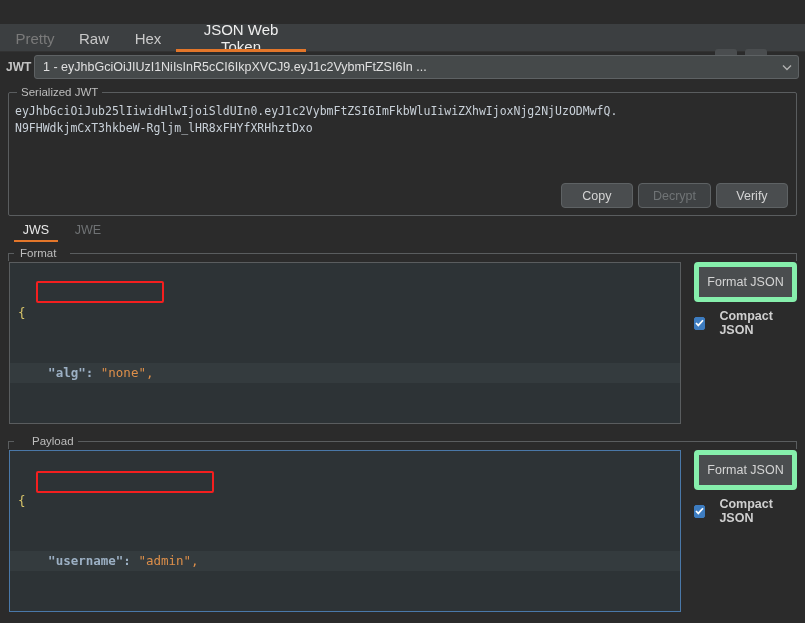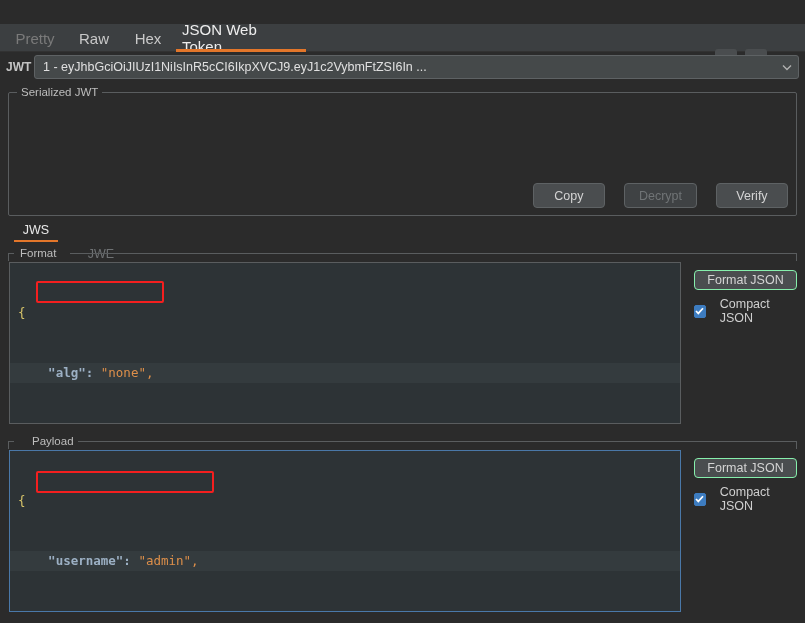--- a/index.html
+++ b/index.html
@@ -35,21 +35,21 @@
     border-bottom: 1px solid #323232;
   }
   .tab {
     position: absolute; top: 0; height: 28px;
     display: flex; align-items: center; justify-content: center;
     font-size: 15px; color: #c9c9c9;
     padding: 0 6px;
     cursor: default;
   }
   .tab.dim { color: #7a7a7a; }
-  .tab.active { color: #eeeeee; }
+  .tab.active { color: #eeeeee; text-align: center; }
   .tab.active::after {
     content: "";
     position: absolute; left: 0; right: 0; bottom: 0; height: 3px;
     background: #e3762a;
   }
   .tab-pretty { left: 6px; width: 58px; }
   .tab-raw    { left: 72px; width: 44px; }
   .tab-hex    { left: 126px; width: 44px; }
   .tab-jwt    { left: 176px; width: 130px; }
 
@@ -121,21 +121,21 @@
     position: absolute; left: 6px; top: 10px; right: 6px;
     font-family: "DejaVu Sans Mono", monospace;
     font-size: 11.5px;
     color: #c9d1d9;
     line-height: 17px;
     word-break: break-all;
     white-space: pre-wrap;
   }
   .btn-row {
     position: absolute; right: 8px; bottom: 7px;
-    display: flex; gap: 19px;
+    display: flex; gap: 5px;
   }
   .btn {
     height: 25px;
     min-width: 72px;
     padding: 0 14px;
     background: #4a4d4f;
     border: 1px solid #5e6264;
     border-radius: 4px;
     color: #d4d4d4;
     font-size: 12.5px;
@@ -154,21 +154,21 @@
     display: flex; align-items: center; justify-content: center;
   }
   .subtab.active { color: #eaeaea; }
   .subtab.active::after {
     content: "";
     position: absolute; left: 0; right: 0; bottom: 0; height: 2px;
     background: #e3762a;
   }
   .subtab.inactive { color: #6f7274; }
   .st-jws { left: 6px; width: 44px; }
-  .st-jwe { left: 71px; width: 44px; margin-top: 24px; }
+  .st-jwe { left: 58px; width: 44px; }
 
   
   .g-header { left: 8px; top: 246px; width: 789px; height: 182px; border: none; }
   .g-header .group-title { top: 0px; left: 8px; }
   .g-header .hr-line {
     position: absolute; left: 0; top: 7px; width: 100%; height: 1px;
     background: #5a5d5f;
   }
   .g-header .hr-mask {
     position: absolute; left: 6px; top: 0; width: 56px; height: 15px;
@@ -217,33 +217,32 @@
     border-radius: 2px;
     pointer-events: none;
   }
   .redbox-header { left: 36px; top: 281px; width: 128px; height: 22px; }
   .redbox-payload { left: 36px; top: 471px; width: 178px; height: 22px; }
 
   .side-ctrls {
     position: absolute; left: 686px; top: 16px; width: 103px;
   }
   .fmt-btn {
-    width: 103px; height: 20px;
+    width: 103px; height: 40px;
     background: #4a4d4f;
-    border: 1px solid #86efac;
+    border: 5px solid #86efac;
     border-radius: 4px;
     color: #d4d4d4;
     font-size: 12.5px;
     display: flex; align-items: center; justify-content: center;
     cursor: default;
-    margin-top: 8px;
   }
   .chk-row {
     margin-top: 7px;
-    display: flex; align-items: center; gap: 14px;
+    display: flex; align-items: center; gap: 14px; font-weight: bold;
   }
   .chk {
     width: 13px; height: 13px;
     background: #3d7cc0;
     border: 1px solid #3d7cc0;
     border-radius: 2px;
     display: flex; align-items: center; justify-content: center;
   }
   .chk svg { display: block; }
   .chk-label { font-size: 12.5px; color: #cfcfcf; }
@@ -289,20 +288,22 @@
       <div class="jwt-arrow">
         <svg width="10" height="7" viewBox="0 0 10 7">
           <path d="M1 1.5 L5 5.5 L9 1.5" stroke="#b0b0b0" stroke-width="1.4" fill="none"></path>
         </svg>
       </div>
     </div>
   </div>
 
   <div class="group g-serialized">
     <div class="group-title">Serialized JWT</div>
+    <div class="serialized-text">eyJhbGciOiJub25lIiwidHlwIjoiSldUIn0.eyJ1c2VybmFtZSI6ImFkbWluIiwiZXhwIjoxNjg2NjUzODMwfQ.
+N9FHWdkjmCxT3hkbeW-Rgljm_lHR8xFHYfXRHhztDxo</div>
     <div class="btn-row">
       <div class="btn">Copy</div>
       <div class="btn disabled">Decrypt</div>
       <div class="btn">Verify</div>
     </div>
   </div>
 
   <div class="subtabs">
     <div class="subtab active st-jws">JWS</div>
     <div class="subtab inactive st-jwe">JWE</div>

